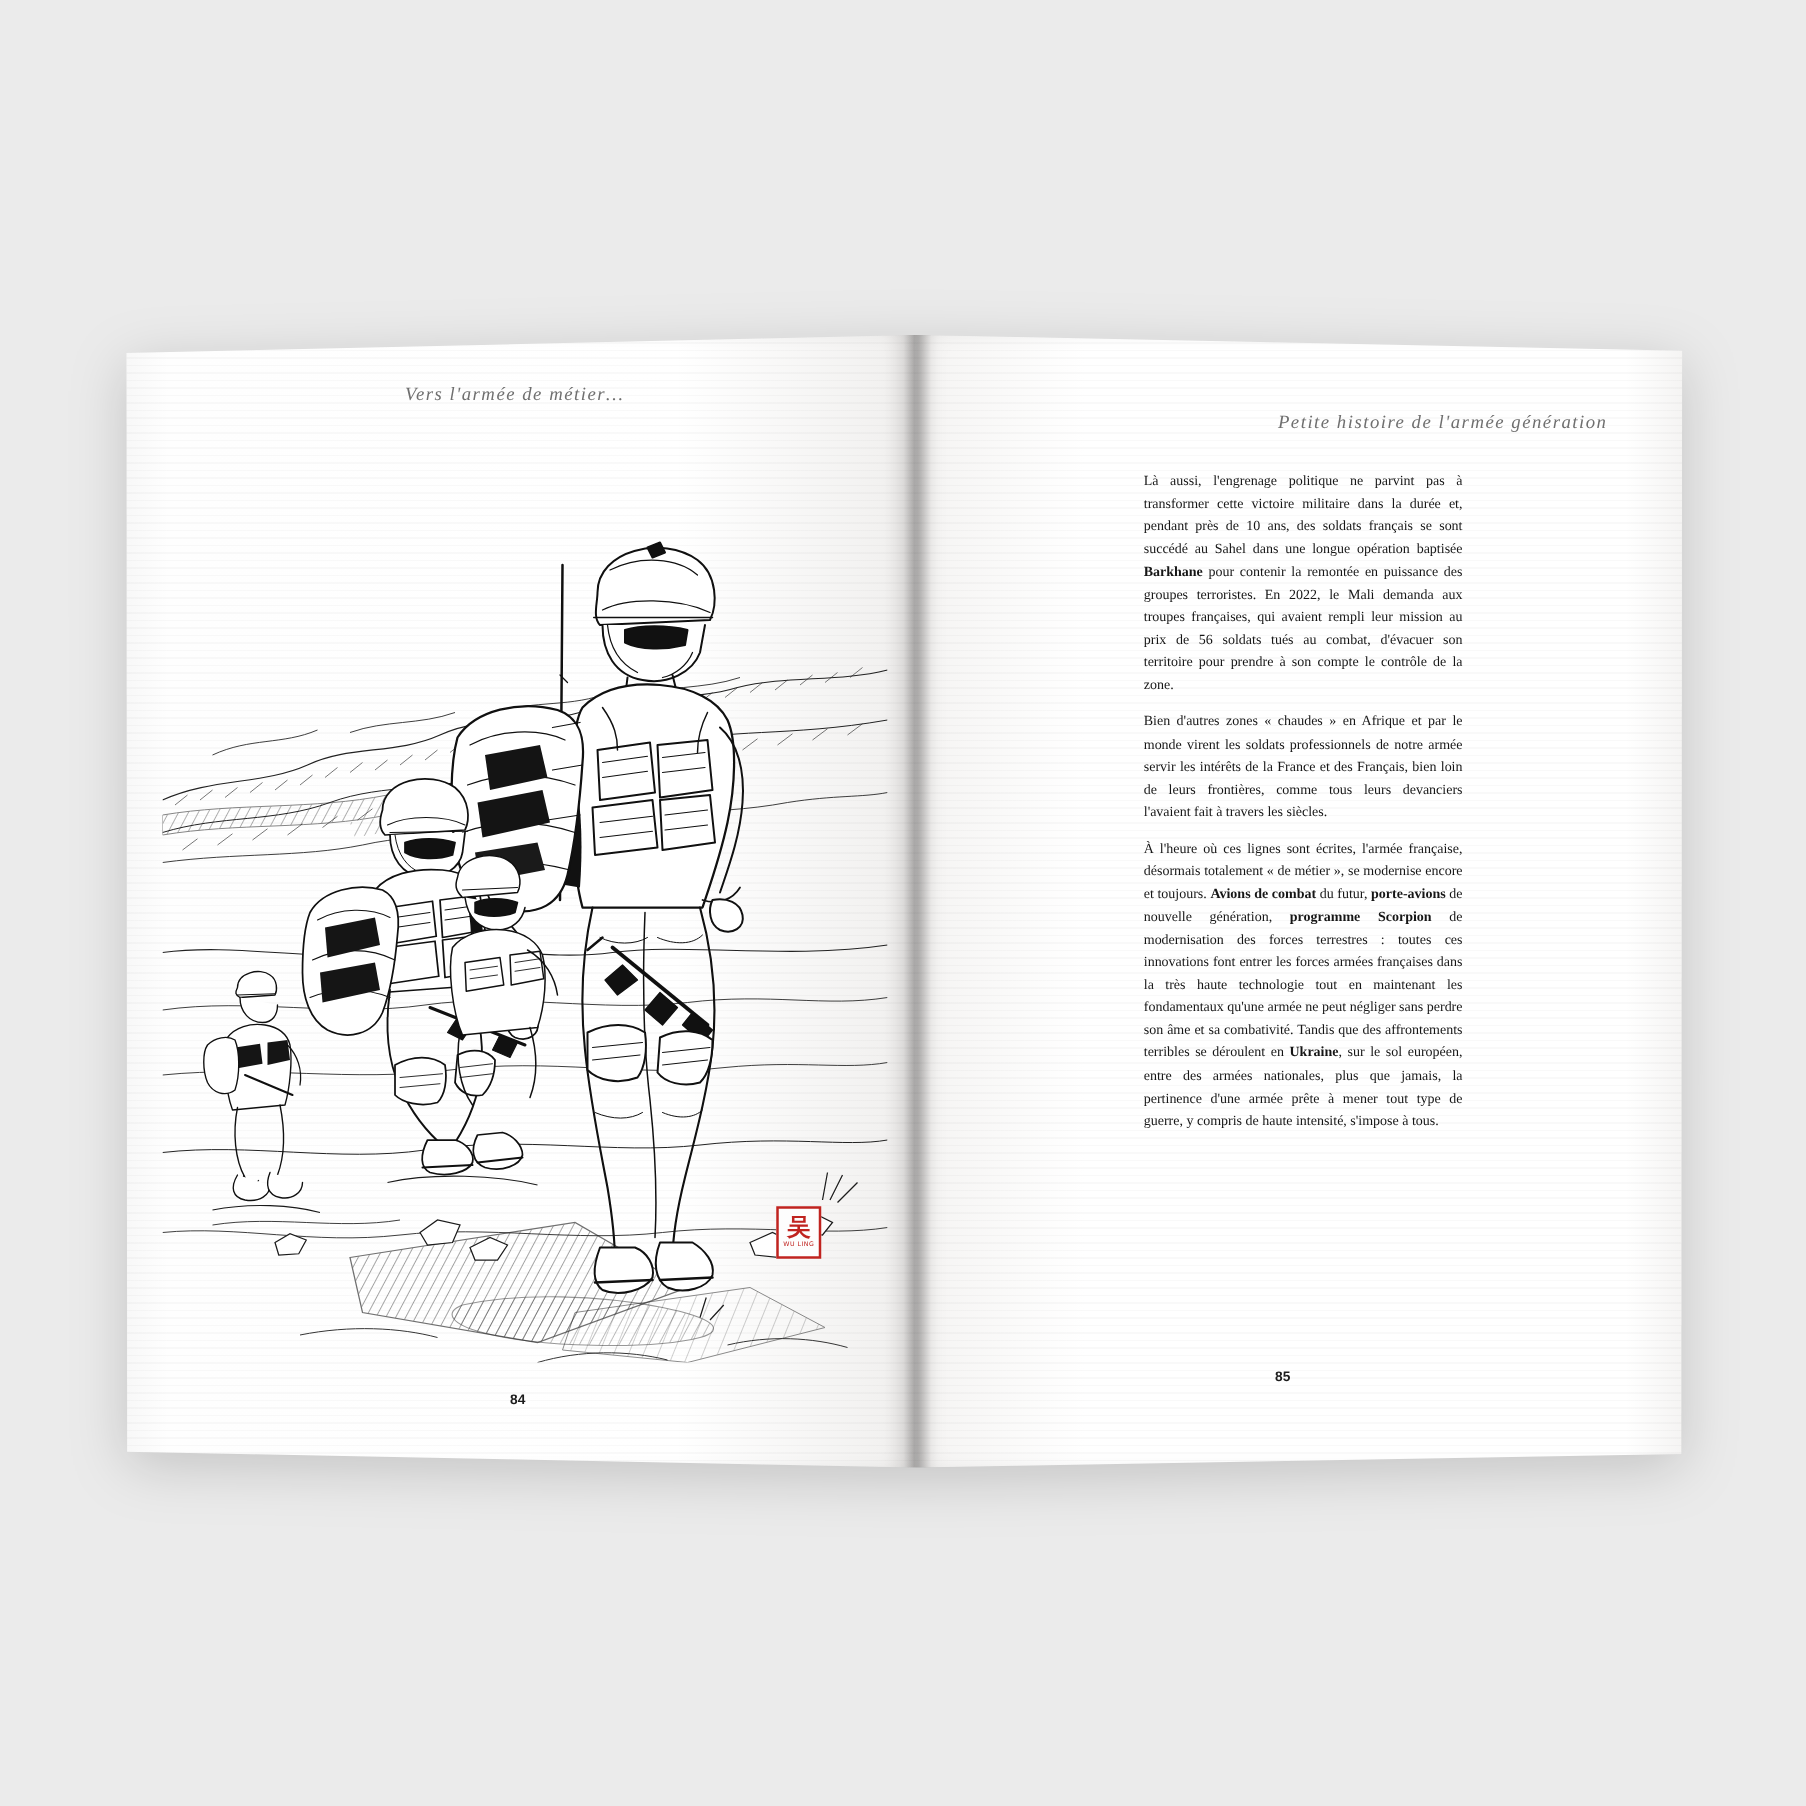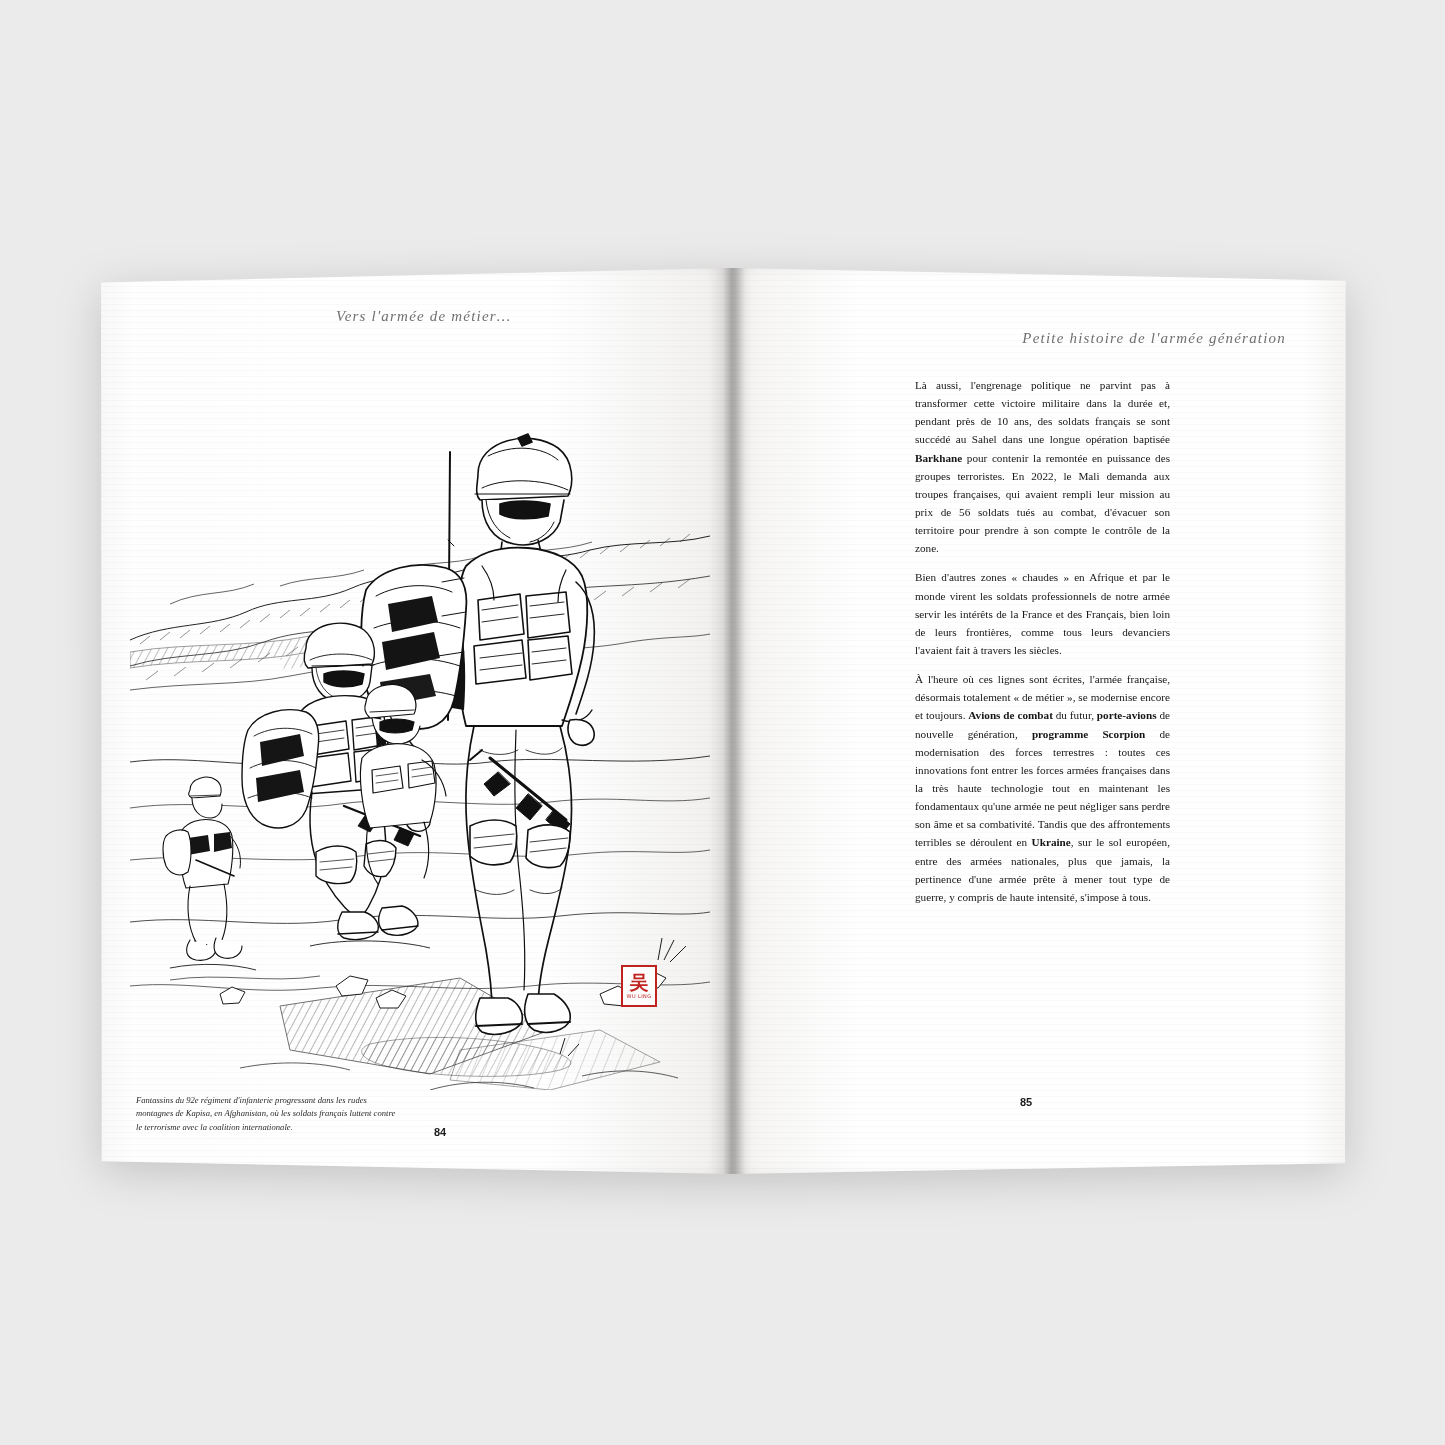--- a/index.html
+++ b/index.html
@@ -63,32 +63,32 @@
   
   .running-head {
     position: absolute;
     font-family: "Liberation Serif", serif;
     font-style: italic;
     font-size: 15px;
     letter-spacing: 1.2px;
     color: #6f6f6f;
     white-space: nowrap;
   }
-  #head-left  { left: 240px; top: 40px; }
+  #head-left  { left: 228px; top: 40px; }
   #head-right { right: 64px; top: 62px; }
 
   
   .folio {
     position: absolute;
     font-family: Liberation Sans, sans-serif;
     font-size: 11px;
     color: #1c1c1c;
     font-weight: bold;
   }
-  #folio-left  { left: 312px; bottom: 36px; margin-left: 26px; }
+  #folio-left  { left: 312px; bottom: 48px; }
   #folio-right { left: 288px; bottom: 66px; }
 
   
   #illustration {
     position: absolute;
     left: 34px;
     top: 122px;
     width: 580px;
     height: 700px;
   }
@@ -416,21 +416,20 @@
           <path d="M452 686 C 486 678, 520 680, 548 688"></path>
         </g>
       </svg>
     </div>
 
     <div id="artist-seal">
       <div class="seal-glyph">吴</div>
       <div class="seal-sub">WU LING</div>
     </div>
 
-    <div id="illustration-caption">Fantassins du 92e régiment d'infanterie progressant dans les rudes montagnes de Kapisa, en Afghanistan, où les soldats français luttent contre le terrorisme avec la coalition internationale.</div>
 
     <div class="folio" id="folio-left">84</div>
   </div>
 
   <div class="page" id="page-right">
     <div class="paper-lines"></div>
 
     <div class="running-head" id="head-right">Petite histoire de l'armée génération</div>
 
     <div id="body-column">

